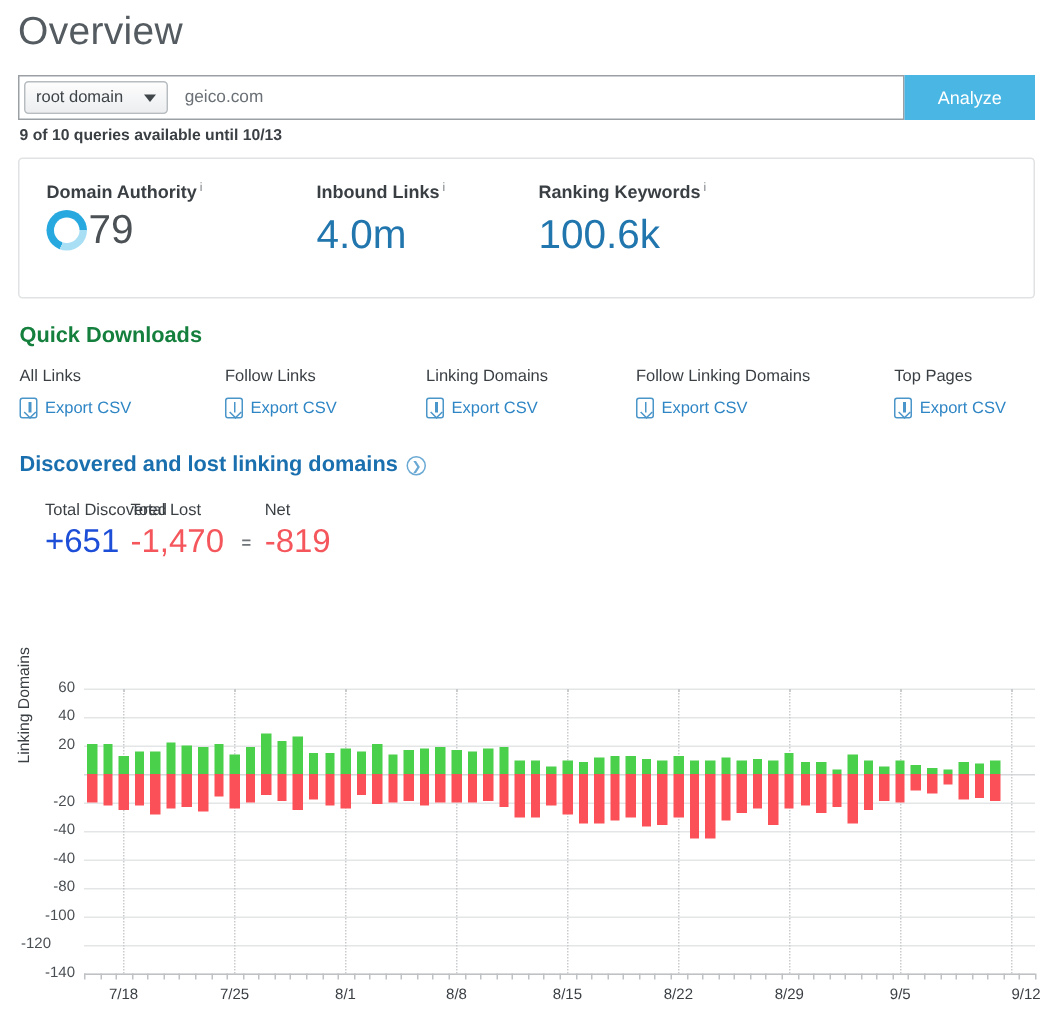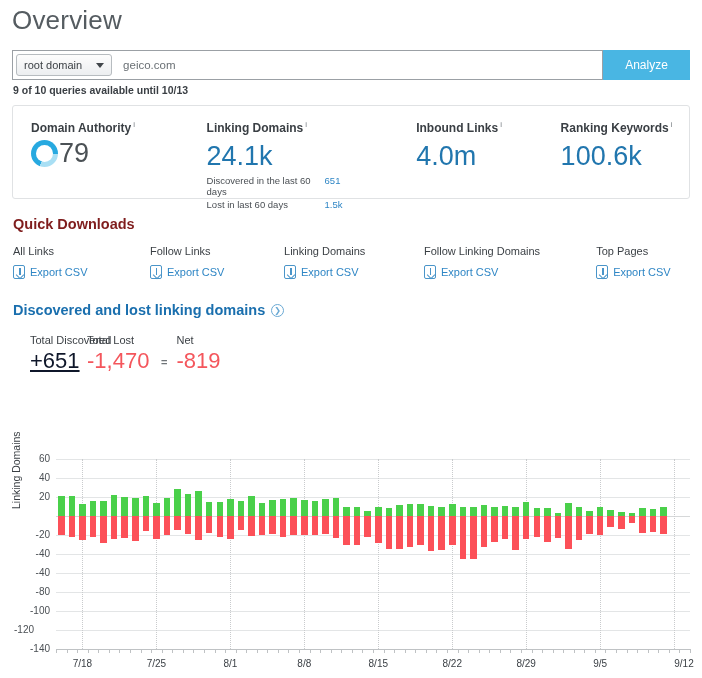--- a/index.html
+++ b/index.html
@@ -69,21 +69,21 @@
   .ring { width:27px; height:27px; border-radius:50%;
     background:conic-gradient(from 200deg,#27a9e0 0deg 250deg,#a9dff4 250deg 360deg);
     position:relative; }
   .ring::after { content:""; position:absolute; inset:5px; border-radius:50%; background:#fff; }
   .danum { font-size:27px; color:#4b5155; line-height:30px; margin-left:1px; }
   .subline { display:flex; font-size:9.5px; color:#4a4f54; margin-top:2px; }
   .subline .t { width:118px; }
   .subline .v { color:#2f86c5; }
 
   
-  .qd-title { font-size:14.5px; font-weight:bold; color:#7f1d1d; margin:17px 0 0 5px; }
+  .qd-title { font-size:14.5px; font-weight:bold; color:#15803d; margin:17px 0 0 5px; }
   .qd-row { display:flex; margin:13px 0 0 5px; }
   .qd-col { font-size:11px; color:#3a3f44; }
   .c1{width:140px}.c2{width:137px}.c3{width:143px}.c4{width:176px}.c5{width:100px}
   .exp { display:flex; align-items:center; gap:5px; margin-top:8px; color:#2f86c5; font-size:11px; cursor:pointer; }
   .dlbox { width:12px; height:14px; border:1px solid #4a95c9; border-radius:2px; position:relative; flex:none; }
   .dlbox::before { content:""; position:absolute; left:5px; top:2px; width:1.5px; height:7px; background:#4a95c9; }
   .dlbox::after { content:""; position:absolute; left:3px; top:6px; width:5px; height:5px;
     border-right:1.5px solid #4a95c9; border-bottom:1.5px solid #4a95c9; transform:rotate(45deg); }
 
   
@@ -134,32 +134,20 @@
 
   <div class="card">
     <div class="m m1">
       <div class="mlabel"><span>Domain Authority</span><sup>i</sup></div>
       <div class="da">
         <span class="ring"></span>
         <span class="danum">79</span>
       </div>
     </div>
 
-    <div class="m m2">
-      <div class="mlabel"><span>Linking Domains</span><sup>i</sup></div>
-      <div class="mval">24.1k</div>
-      <div class="subline">
-        <span class="t">Discovered in the last 60 days</span>
-        <span class="v">651</span>
-      </div>
-      <div class="subline">
-        <span class="t">Lost in last 60 days</span>
-        <span class="v">1.5k</span>
-      </div>
-    </div>
 
     <div class="m m3">
       <div class="mlabel"><span>Inbound Links</span><sup>i</sup></div>
       <div class="mval">4.0m</div>
     </div>
 
     <div class="m m4">
       <div class="mlabel"><span>Ranking Keywords</span><sup>i</sup></div>
       <div class="mval">100.6k</div>
     </div>
@@ -205,21 +193,21 @@
     </div>
 
   <div class="sec-title">
     <span>Discovered and lost linking domains</span>
     <span class="qmark">❯</span>
   </div>
 
   <div class="stats" id="stats-row">
       <div class="st s1">
         <div class="stlabel">Total Discovered</div>
-        <div class="stval" style="color: #0f172a; text-decoration: underline;">+651</div>
+        <div class="stval" style="color: #1d4ed8;">+651</div>
       </div>
       <div class="st s2">
         <div class="stlabel">Total Lost</div>
         <div class="stval" style="color: rgb(244, 86, 92);">-1,470</div>
       </div>
       <div class="eq">=</div>
       <div class="st s3">
         <div class="stlabel">Net</div>
         <div class="stval" style="color: rgb(244, 86, 92);">-819</div>
       </div>

